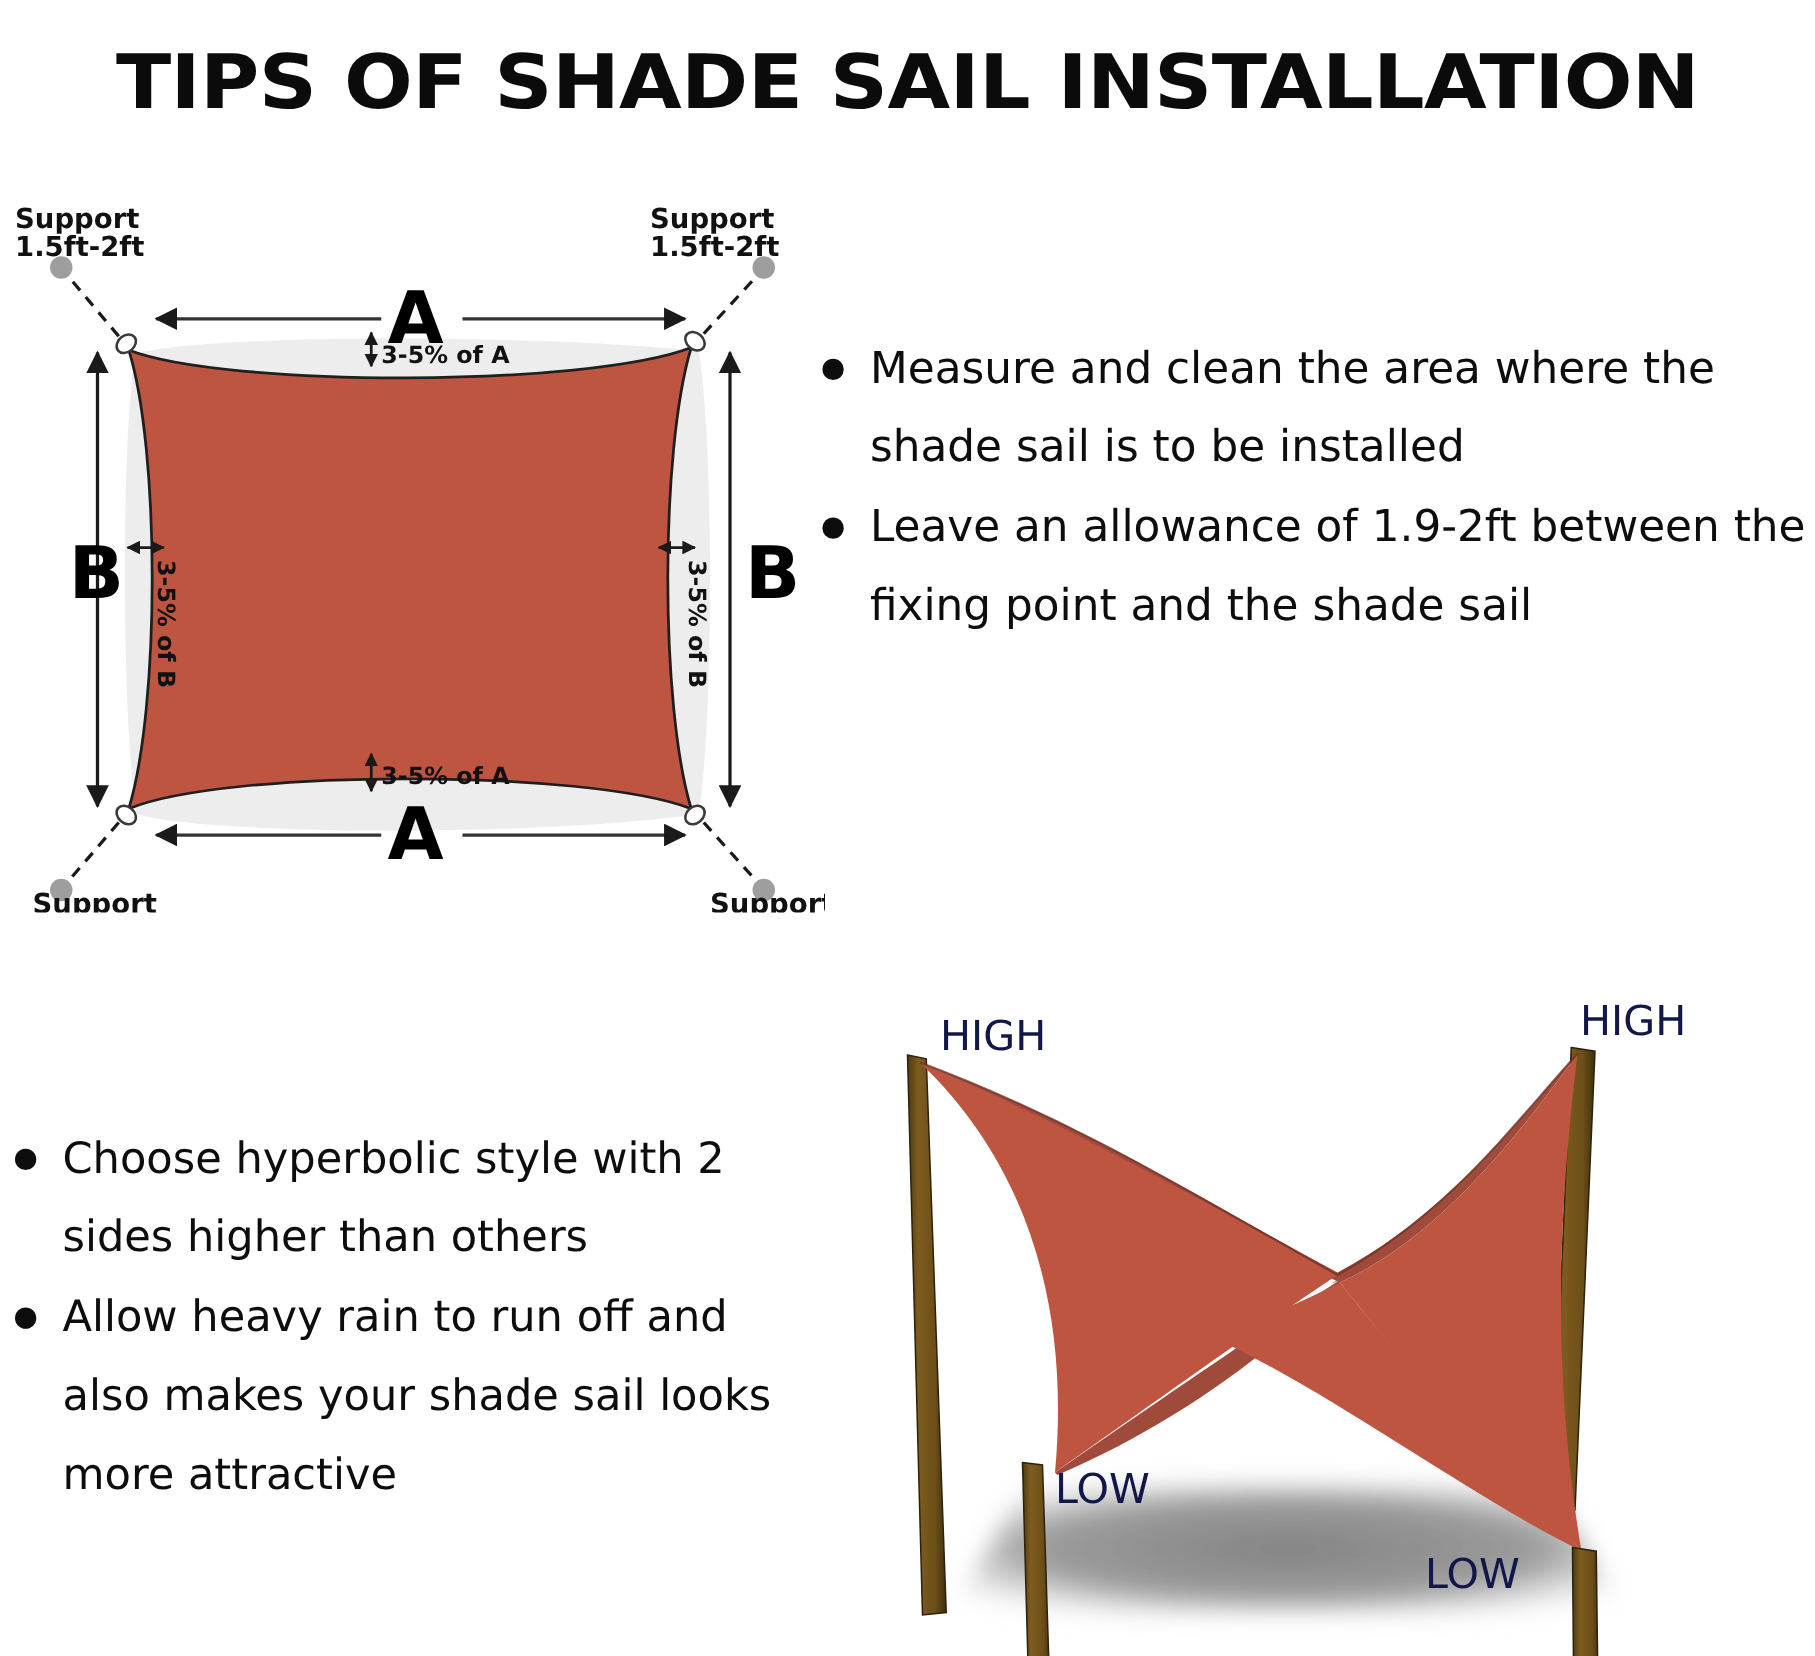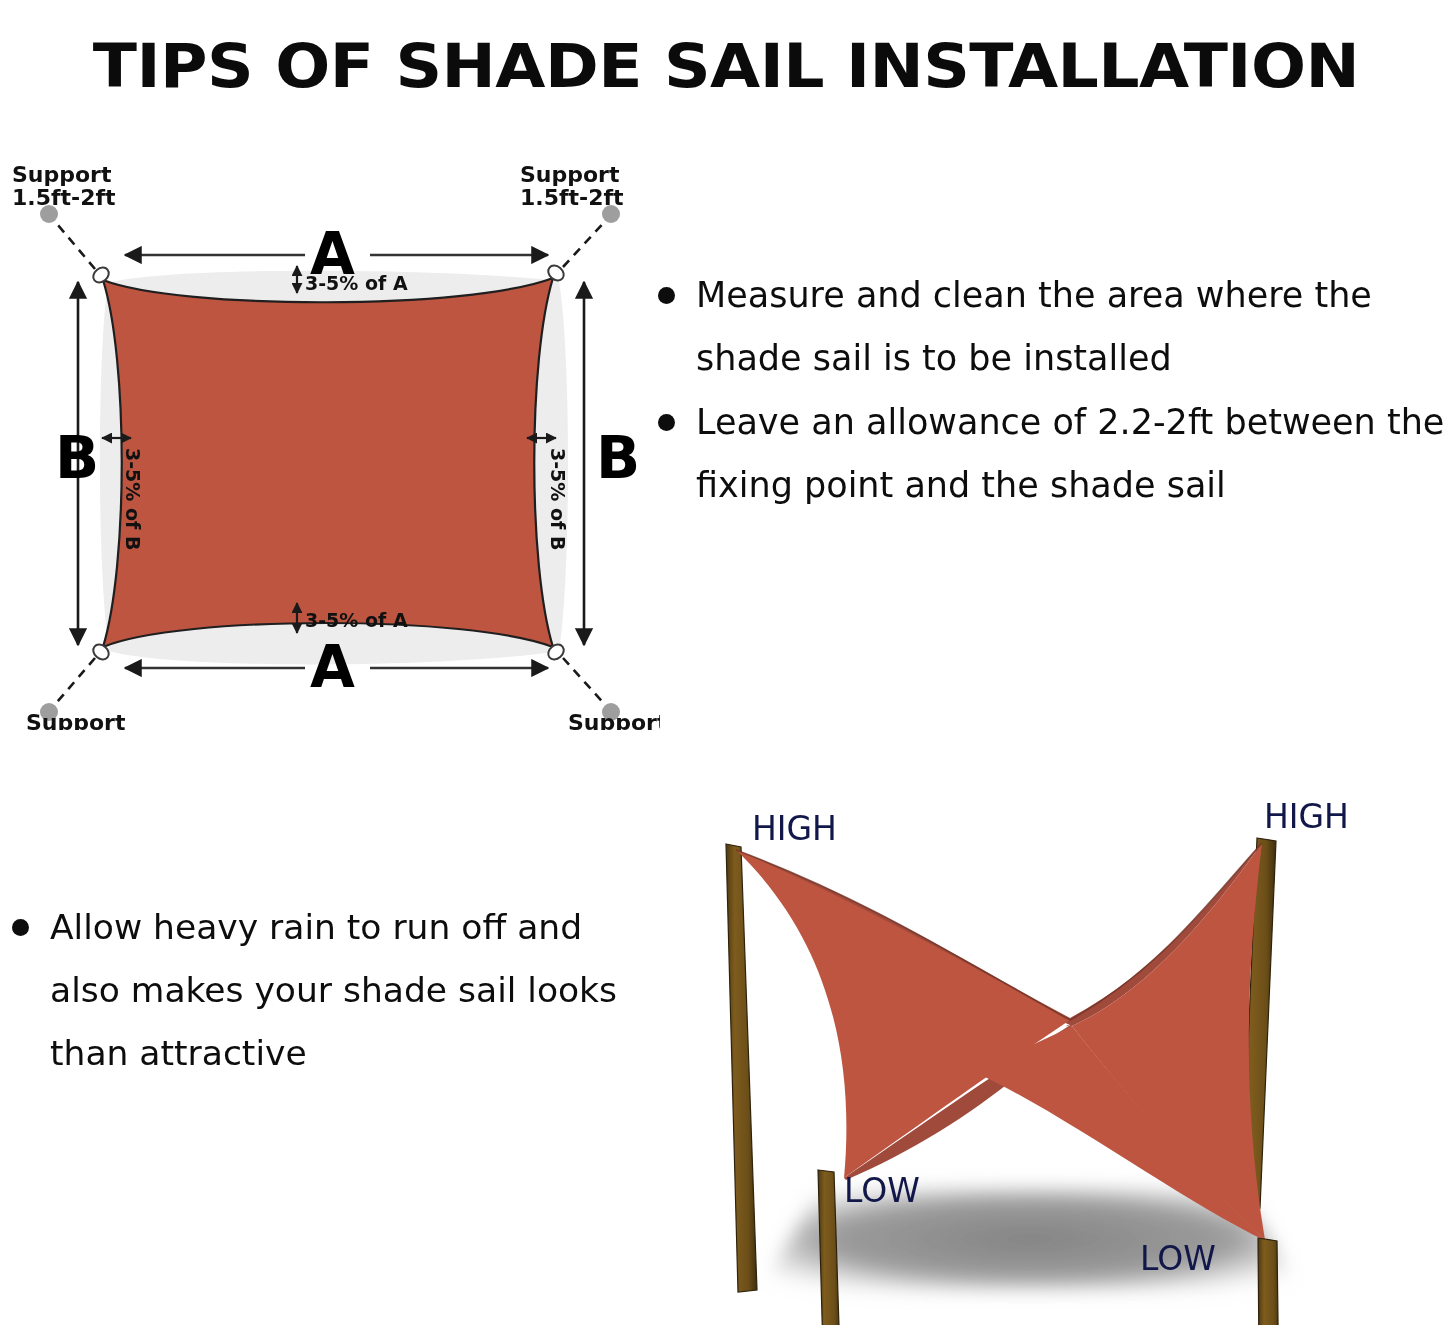--- a/index.html
+++ b/index.html
@@ -170,25 +170,26 @@
   </g>
 
   <g>
     <line x1="527" y1="278" x2="556" y2="278" stroke="#1a1a1a" stroke-width="2.2" marker-start="url(#ah-s)" marker-end="url(#ah-s)"></line>
     <text class="pct-label" x="0" y="0" transform="translate(551,288) rotate(90)">3-5% of B</text>
   </g>
 </svg>
 
 <ul id="tips-right" class="bullet-list">
   <li class="bullet-item">Measure and clean the area where the shade sail is to be installed</li>
-  <li class="bullet-item">Leave an allowance of 2.2-2ft between the fixing point and the shade sail</li>
+  <li class="bullet-item">Leave an allowance of 1.9-2ft between the fixing point and the shade sail</li>
 </ul>
 
 <ul id="tips-left" class="bullet-list">
-  <li class="bullet-item">Allow heavy rain to run off and also makes your shade sail looks than attractive</li>
+  <li class="bullet-item">Choose hyperbolic style with 2 sides higher than others</li>
+  <li class="bullet-item">Allow heavy rain to run off and also makes your shade sail looks more attractive</li>
 </ul>
 
 <svg id="bottom-diagram" class="svg-layer" width="812" height="545" viewBox="0 0 812 545">
 
   <defs>
     <linearGradient id="postGrad" x1="0" y1="0" x2="1" y2="0">
       <stop offset="0%" stop-color="#4E3A12"></stop>
       <stop offset="28%" stop-color="#7E5C1E"></stop>
       <stop offset="72%" stop-color="#6B4E18"></stop>
       <stop offset="100%" stop-color="#3F2F0E"></stop>

